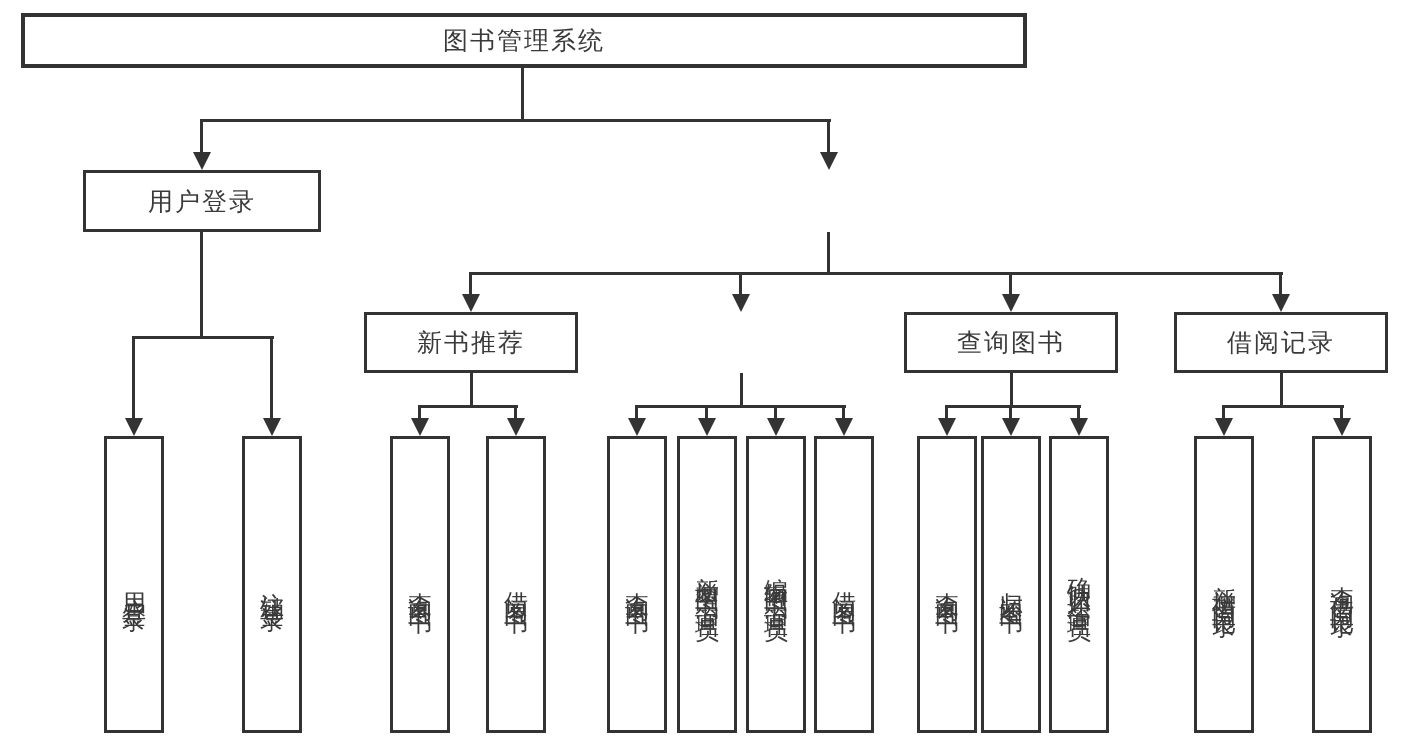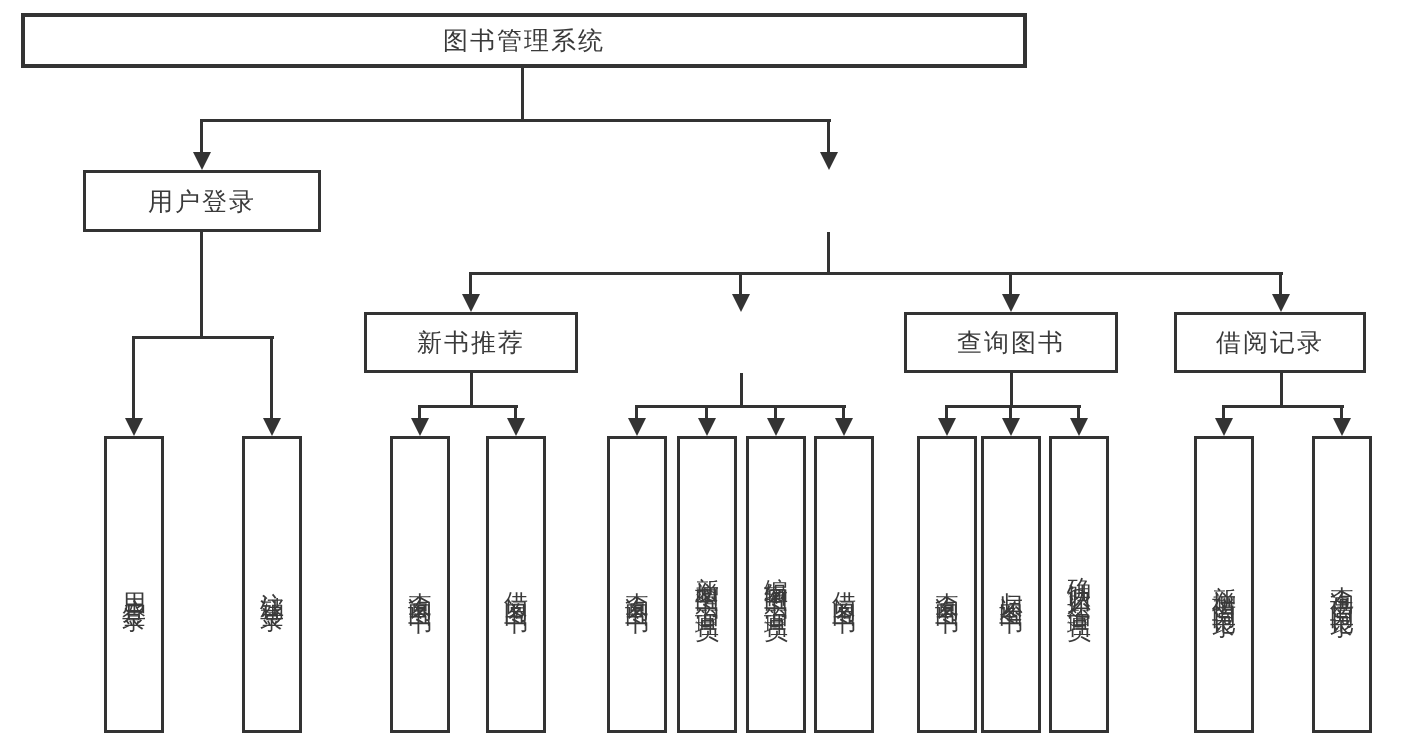--- a/index.html
+++ b/index.html
@@ -73,21 +73,21 @@
   <div class="box" style="left:83px;top:170px;width:238px;height:62px;">
     <span class="lbl">用户登录</span>
   </div>
 
   <div class="box" style="left:364px;top:312px;width:214px;height:61px;">
     <span class="lbl">新书推荐</span>
   </div>
   <div class="box" style="left:904px;top:312px;width:214px;height:61px;">
     <span class="lbl">查询图书</span>
   </div>
-  <div class="box" style="left:1174px;top:312px;width:192px;height:61px;align-items:center;">
+  <div class="box" style="left:1174px;top:312px;width:214px;height:61px;align-items:center;">
     <span class="lbl">借阅记录</span>
   </div>
 
   <div class="box vert" style="left:104px;top:436px;width:60px;height:297px;">
     <span class="lbl">用户登录</span>
   </div>
   <div class="box vert" style="left:242px;top:436px;width:60px;height:297px;">
     <span class="lbl">注销登录</span>
   </div>
 

